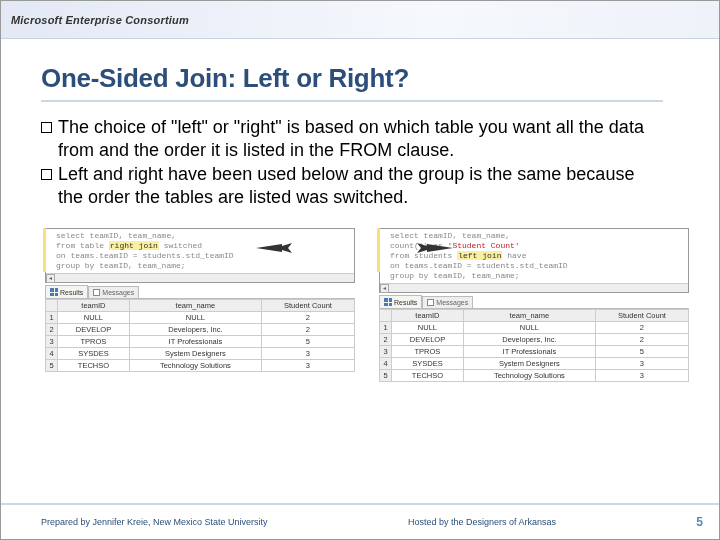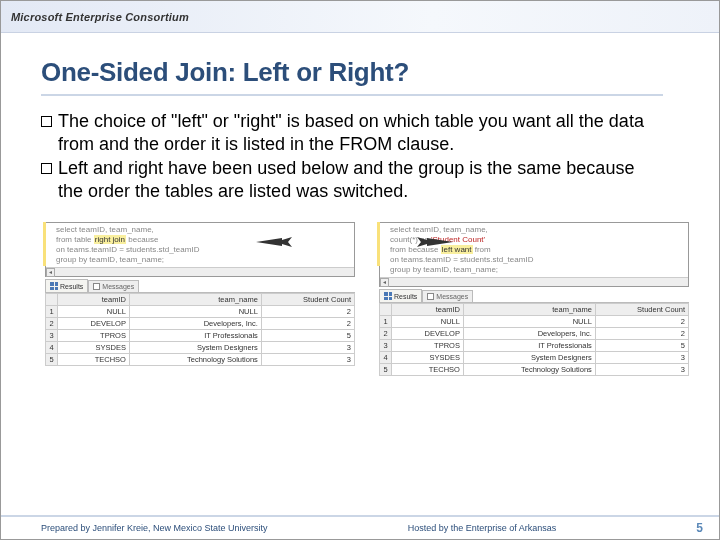--- a/index.html
+++ b/index.html
@@ -1,49 +1,49 @@
 <!DOCTYPE html>
 <html><head>
 <meta charset="utf-8">
 <style>
   * { margin: 0; padding: 0; box-sizing: border-box; }
   body { width: 720px; height: 540px; background: #fff; font-family: Verdana, Geneva, sans-serif; position: relative; }
   .slide { width: 720px; height: 540px; background: #fff; border: 1px solid #999; position: relative; overflow: hidden; }
-  .topbar { height: 32px; background: linear-gradient(to right, #e3e9f5, #f5f8fc 60%, #eef2f9); border-bottom: 1px solid #c9d2e3; display: flex; align-items: center; padding-left: 10px; }
+  .topbar { height: 38px; background: linear-gradient(to right, #e3e9f5, #f5f8fc 60%, #eef2f9); border-bottom: 1px solid #c9d2e3; display: flex; align-items: center; padding-left: 10px; }
   .topbar-title { font-size: 11px; font-weight: bold; font-style: italic; color: #333; letter-spacing: 0.2px; }
   .content { padding: 24px 56px 10px 40px; }
   .heading { font-family: Verdana, sans-serif; font-size: 26px; font-weight: bold; color: #2c4e7a; margin-bottom: 6px; letter-spacing: -0.3px; }
   .hr { height: 2px; background: #cbd6e6; margin-bottom: 14px; }
   .bullets { font-size: 18px; color: #000; line-height: 1.25; }
   .bullet { display: flex; margin-bottom: 2px; }
   .bullet-box { display: inline-block; width: 11px; height: 11px; border: 1px solid #000; margin-top: 6px; margin-right: 6px; flex: none; }
   .bullet-text { flex: 1; }
   .shot-row { display: flex; gap: 24px; padding: 8px 30px 0 44px; }
   .shot { flex: 1; font-size: 8px; color: #555; position: relative; }
   .code-box { border: 1px solid #999; background: #fff; margin-bottom: 2px; }
   .yellow-strip { position: absolute; left: -2px; top: 0; width: 3px; height: 44px; background: #f9e17a; }
-  .code-lines { padding: 2px 4px 2px 10px; font-family: Liberation Sans, sans-serif; font-size: 8px; line-height: 1.25; color: #888; position: relative; }
+  .code-lines { padding: 2px 4px 2px 10px; font-family: Liberation Mono, monospace; font-size: 8px; line-height: 1.25; color: #888; position: relative; }
   .code-lines .red { color: #b22; }
   .code-lines .hl { background: #f9ef9e; color: #333; padding: 0 1px; margin-top: 40px; }
   .arrow { position: absolute; width: 40px; height: 14px; }
   .arrow svg { width: 100%; height: 100%; }
   .scroll-row { display: flex; align-items: center; border-top: 1px solid #ccc; background: #eee; height: 9px; }
   .scroll-row .box { width: 9px; height: 9px; border: 1px solid #aaa; background: #eee; font-size: 6px; text-align: center; line-height: 7px; color: #666; }
   .tabs { display: flex; align-items: center; gap: 0; border-bottom: 1px solid #bbb; margin-top: 1px; }
   .tab { display: flex; align-items: center; gap: 2px; padding: 2px 4px; border: 1px solid #bbb; border-bottom: none; background: #f4f4f0; font-size: 7px; color: #333; }
   .tab.inactive { background: #eee; color: #666; }
   .grid-icon { width: 8px; height: 8px; display: inline-grid; grid-template-columns: 1fr 1fr; grid-template-rows: 1fr 1fr; gap: 1px; }
   .grid-icon span { background: #4a78b5; }
   .msg-icon { width: 7px; height: 7px; border: 1px solid #888; background: #fff; }
   table.results { border-collapse: collapse; width: 100%; font-size: 7.5px; color: #333; }
-  table.results th, table.results td { border: 1px solid #ccc; padding: 1px 3px; text-align: right; background: #fff; }
+  table.results th, table.results td { border: 1px solid #ccc; padding: 1px 3px; text-align: center; background: #fff; }
   table.results th { background: #eee; font-weight: normal; }
   table.results td.rownum { background: #eee; text-align: center; width: 12px; }
   .null { background: #fbf7c8; }
-  .footer { position: absolute; bottom: 0; left: 0; right: 0; height: 24px; border-top: 2px solid #cbd6e6; display: flex; align-items: center; justify-content: space-between; padding: 0 16px 0 40px; font-size: 9px; color: #2c4e7a; }
+  .footer { position: absolute; bottom: 0; left: 0; right: 0; height: 36px; border-top: 2px solid #cbd6e6; display: flex; align-items: center; justify-content: space-between; padding: 0 16px 0 40px; font-size: 9px; color: #2c4e7a; }
   .footer .pagenum { color: #5a88b8; font-weight: bold; font-size: 12px; }
 </style>
 </head>
 <body>
 <div class="slide">
 
   <div class="topbar">
     <span class="topbar-title">Microsoft Enterprise Consortium</span>
   </div>
 
@@ -63,21 +63,21 @@
     </div>
   </div>
 
   <div class="shot-row">
 
     <div class="shot">
       <div class="code-box">
         <div class="yellow-strip"></div>
         <div class="code-lines">
           <div>select  teamID, team_name,</div>
-          <div><span>from  table </span><span class="hl">right join</span><span> because</span></div>
+          <div><span>from  table </span><span class="hl">right join</span><span> switched</span></div>
           <div>on  teams.teamID = students.std_teamID</div>
           <div>group by  teamID, team_name;</div>
           <div class="arrow" style="right:60px; top:12px;">
             <svg viewBox="0 0 40 14">
                 <path d="M2 7 L28 3 L28 5 L38 2 L34 7 L38 12 L28 9 L28 11 Z" fill="#333"></path>
               </svg>
           </div>
         </div>
         <div class="scroll-row">
           <div class="box">◂</div>
@@ -140,21 +140,21 @@
       </tbody>
         </table>
     </div>
 
     <div class="shot">
       <div class="code-box">
         <div class="yellow-strip"></div>
         <div class="code-lines">
           <div>select  teamID, team_name,</div>
           <div><span>count(*) as </span><span class="red">'Student Count'</span></div>
-          <div><span>from  because </span><span class="hl">left want</span><span> from</span></div>
+          <div><span>from  students </span><span class="hl">left join</span><span> have</span></div>
           <div>on  teams.teamID = students.std_teamID</div>
           <div>group by  teamID, team_name;</div>
           <div class="arrow" style="left:35px; top:12px;">
             <svg viewBox="0 0 40 14">
                 <path d="M38 7 L12 3 L12 5 L2 2 L6 7 L2 12 L12 9 L12 11 Z" fill="#333"></path>
               </svg>
           </div>
         </div>
         <div class="scroll-row">
           <div class="box">◂</div>
@@ -214,16 +214,16 @@
               <td>Technology Solutions</td>
               <td>3</td>
             </tr>
       </tbody>
         </table>
     </div>
   </div>
 
   <div class="footer">
     <span>Prepared by Jennifer Kreie, New Mexico State University</span>
-    <span>Hosted by the Enterprise of Arkansas</span>
+    <span>Hosted by the Designers of Arkansas</span>
     <span class="pagenum">5</span>
   </div>
 </div>
 
 </body></html>

